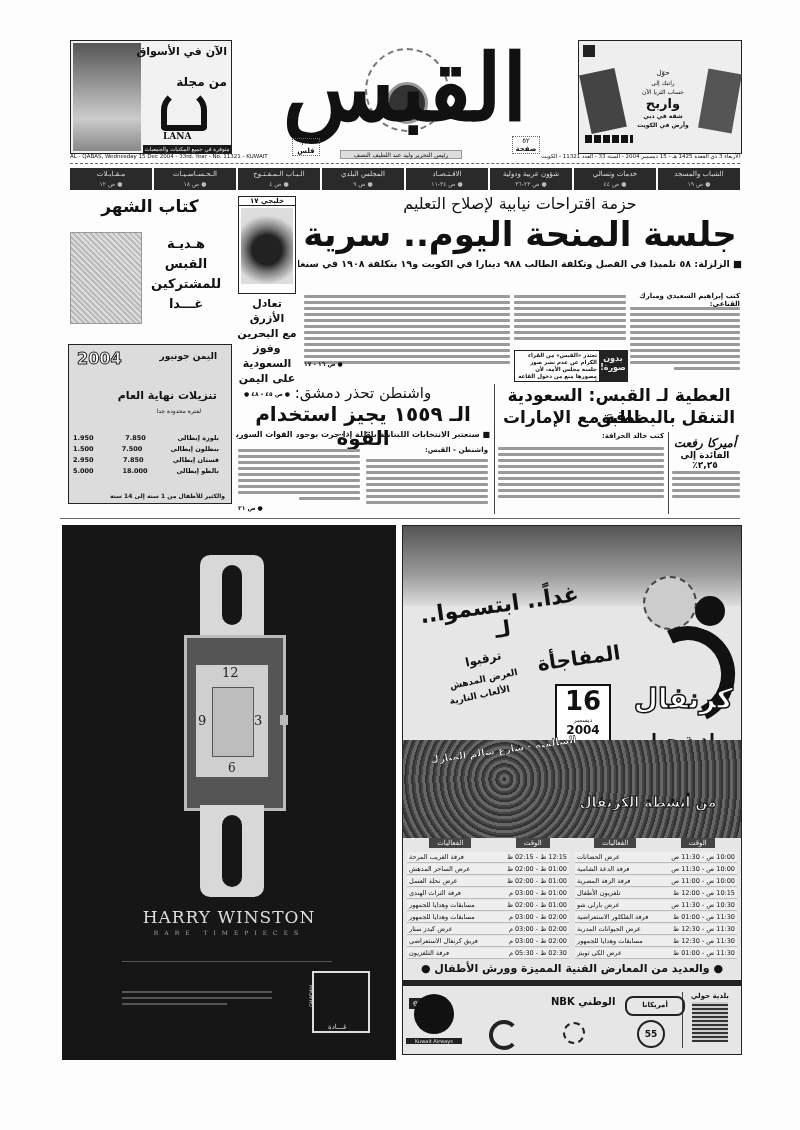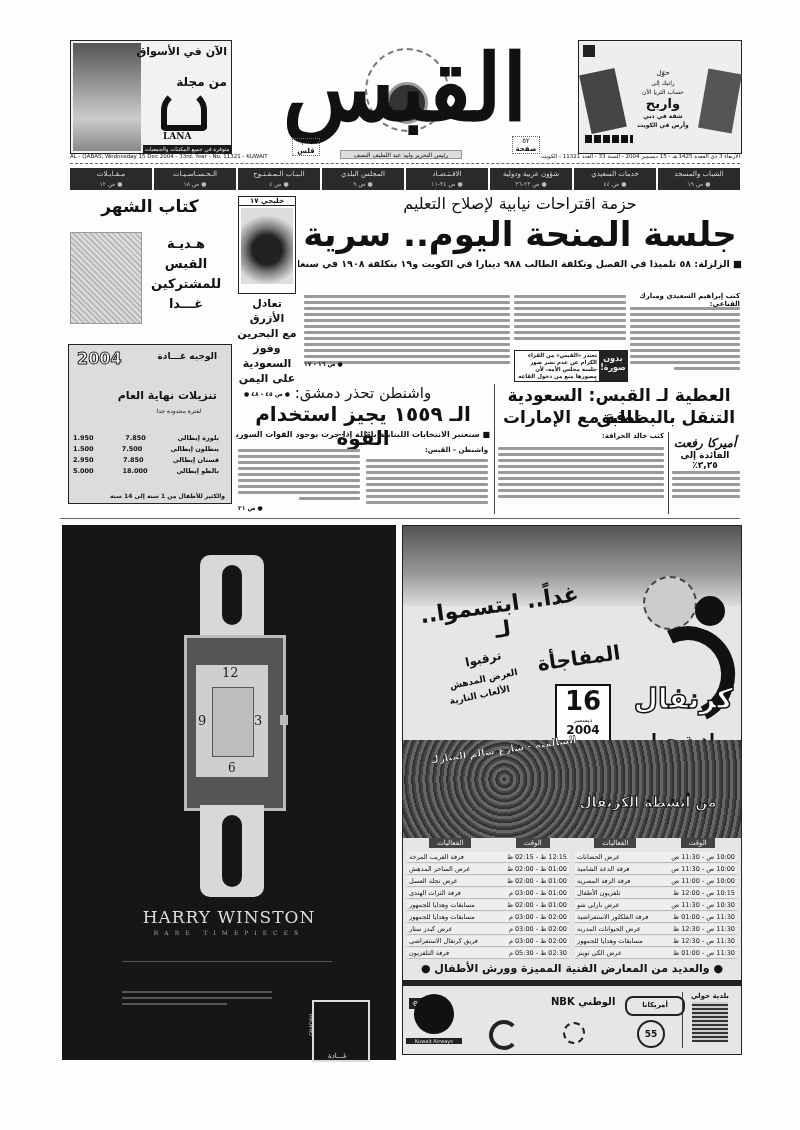--- a/index.html
+++ b/index.html
@@ -69,37 +69,37 @@
 
   <div class="abs" style="left:70px;top:163px;width:670px;height:2px;border-top:1px dashed #666;"></div>
 
   <div class="navbar rtl">
     <div class="nav-item"><span>مـقـابـلات</span><span class="pg">● ص ١٢</span></div>
     <div class="nav-item"><span>الـحـسـاسـيـات</span><span class="pg">● ص ١٨</span></div>
     <div class="nav-item"><span>الـبـاب الـمـفـتـوح</span><span class="pg">● ص ٤</span></div>
     <div class="nav-item"><span>المجلس البلدي</span><span class="pg">● ص ٩</span></div>
     <div class="nav-item"><span>الاقـتـصـاد</span><span class="pg">● ص ٣٤-١١</span></div>
     <div class="nav-item"><span>شؤون عربية ودولية</span><span class="pg">● ص ٢٣-٣٦</span></div>
-    <div class="nav-item"><span>خدمات السعيدي</span><span class="pg">● ص ٤٤</span></div>
+    <div class="nav-item"><span>خدمات وتسالي</span><span class="pg">● ص ٤٤</span></div>
     <div class="nav-item"><span>الشباب والمسجد</span><span class="pg">● ص ١٩</span></div>
   </div>
 
   <div class="abs rtl" style="left:66px;top:196px;width:168px;height:140px;">
     <div class="headline" style="font-size:17px;">كتاب الشهر</div>
     <div class="abs" style="left:4px;top:36px;width:70px;height:90px;background:repeating-linear-gradient(45deg,#bbb 0 2px,#ddd 2px 4px);border:1px solid #999;"></div>
     <div class="abs" style="right:4px;top:38px;width:88px;text-align:center;font-weight:bold;line-height:20px;">
       <div style="font-size:13px;">هـديـة</div>
       <div style="font-size:13px;">القبس</div>
       <div style="font-size:13px;">للمشتركين</div>
       <div style="font-size:13px;">غـــدا</div>
     </div>
   </div>
 
   <div class="abs box rtl" style="left:68px;top:344px;width:162px;height:158px;background:#dcdcdc;">
-    <div class="abs" style="right:14px;top:6px;font-size:9px;font-weight:bold;">الوجيه غـــادة</div>
+    <div class="abs" style="right:14px;top:6px;font-size:9px;font-weight:bold;">اليمن جونيور</div>
     <div class="abs" style="left:8px;top:4px;font-size:16px;font-weight:bold;color:#fff;-webkit-text-stroke:1px #222;">2004</div>
     <div class="abs" style="right:14px;top:44px;font-size:11px;font-weight:bold;">تنزيلات نهاية العام</div>
     <div class="abs" style="right:30px;top:62px;font-size:6px;">لفترة محدودة جدا</div>
     <div class="abs" style="left:4px;top:88px;width:146px;font-size:6.5px;line-height:11px;font-weight:bold;">
       <div style="display:flex;justify-content:space-between;">
           <span>بلوزة إيطالي</span>
           <span>7.850</span>
           <span>1.950</span>
         </div>
       <div style="display:flex;justify-content:space-between;">
@@ -254,21 +254,21 @@
     <div class="abs" style="left:160px;top:290px;width:20px;height:72px;background:#161616;border-radius:10px;"></div>
 
     <div class="abs" style="left:0;top:382px;width:334px;text-align:center;color:#ddd;font-family:'DejaVu Serif',serif;font-size:17px;letter-spacing:1px;">HARRY WINSTON</div>
     <div class="abs" style="left:0;top:404px;width:334px;text-align:center;color:#aaa;font-family:'DejaVu Serif',serif;font-size:6px;letter-spacing:6px;">RARE TIMEPIECES</div>
     <div class="abs" style="left:60px;top:436px;width:210px;height:1px;background:#555;"></div>
     <div class="abs" style="left:60px;top:462px;width:150px;">
       <div style="height:2px;background:#555;margin:4px 0;"></div>
         <div style="height:2px;background:#555;margin:4px 0;"></div>
         <div style="height:2px;background:#555;margin:4px 0;width:70%;"></div>
     </div>
-    <div class="abs" style="left:250px;top:446px;width:54px;height:58px;border:2px solid #ddd;background:#161616;margin-top:29px;">
+    <div class="abs" style="left:250px;top:446px;width:54px;height:58px;border:2px solid #ddd;background:#161616;">
       <div class="abs" style="left:-14px;top:20px;color:#ddd;font-size:5px;transform:rotate(-90deg);">GHADAH</div>
       <div class="abs rtl" style="left:14px;bottom:0;color:#ddd;font-size:7px;">غـــادة</div>
     </div>
   </div>
 
   <div class="abs box" style="left:402px;top:525px;width:338px;height:528px;background:#e6e6e6;overflow:hidden;">
     <div class="abs" style="left:0;top:0;width:338px;height:80px;background:linear-gradient(180deg,#555,#999 60%,#ddd);"></div>
     <div class="abs" style="left:240px;top:50px;width:50px;height:50px;border-radius:50%;border:2px dashed #444;background:#ccc;"></div>
     <div class="abs" style="left:292px;top:70px;width:30px;height:30px;border-radius:50%;background:#111;"></div>
     <div class="abs rtl headline" style="left:8px;top:66px;width:180px;font-size:22px;transform:rotate(-8deg);">غداً.. ابتسموا.. لـ</div>

